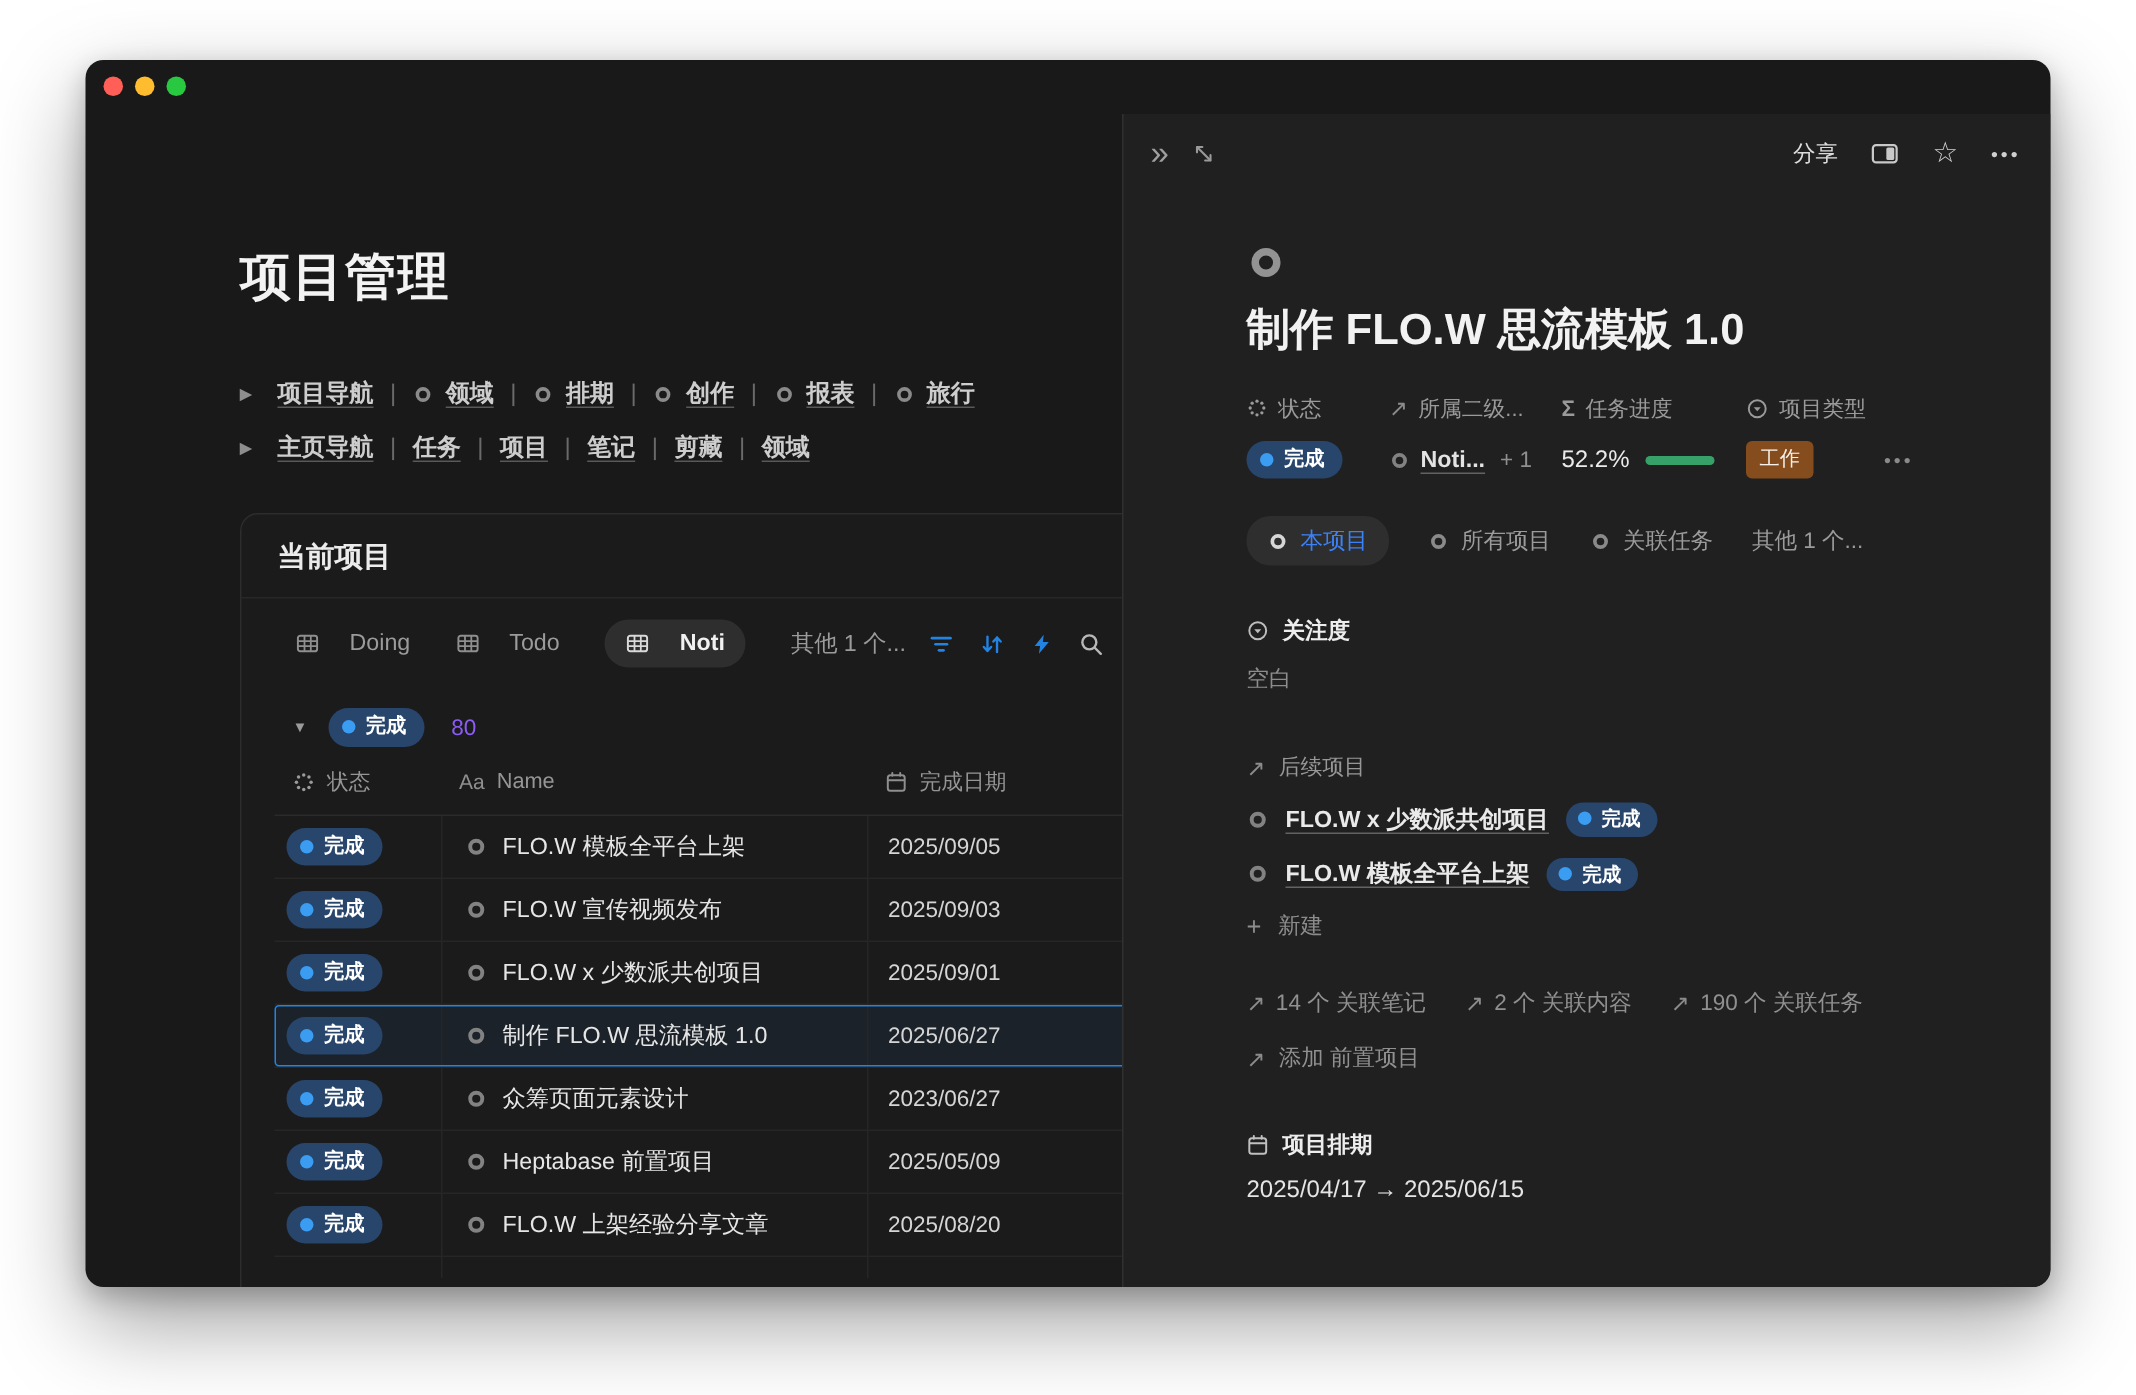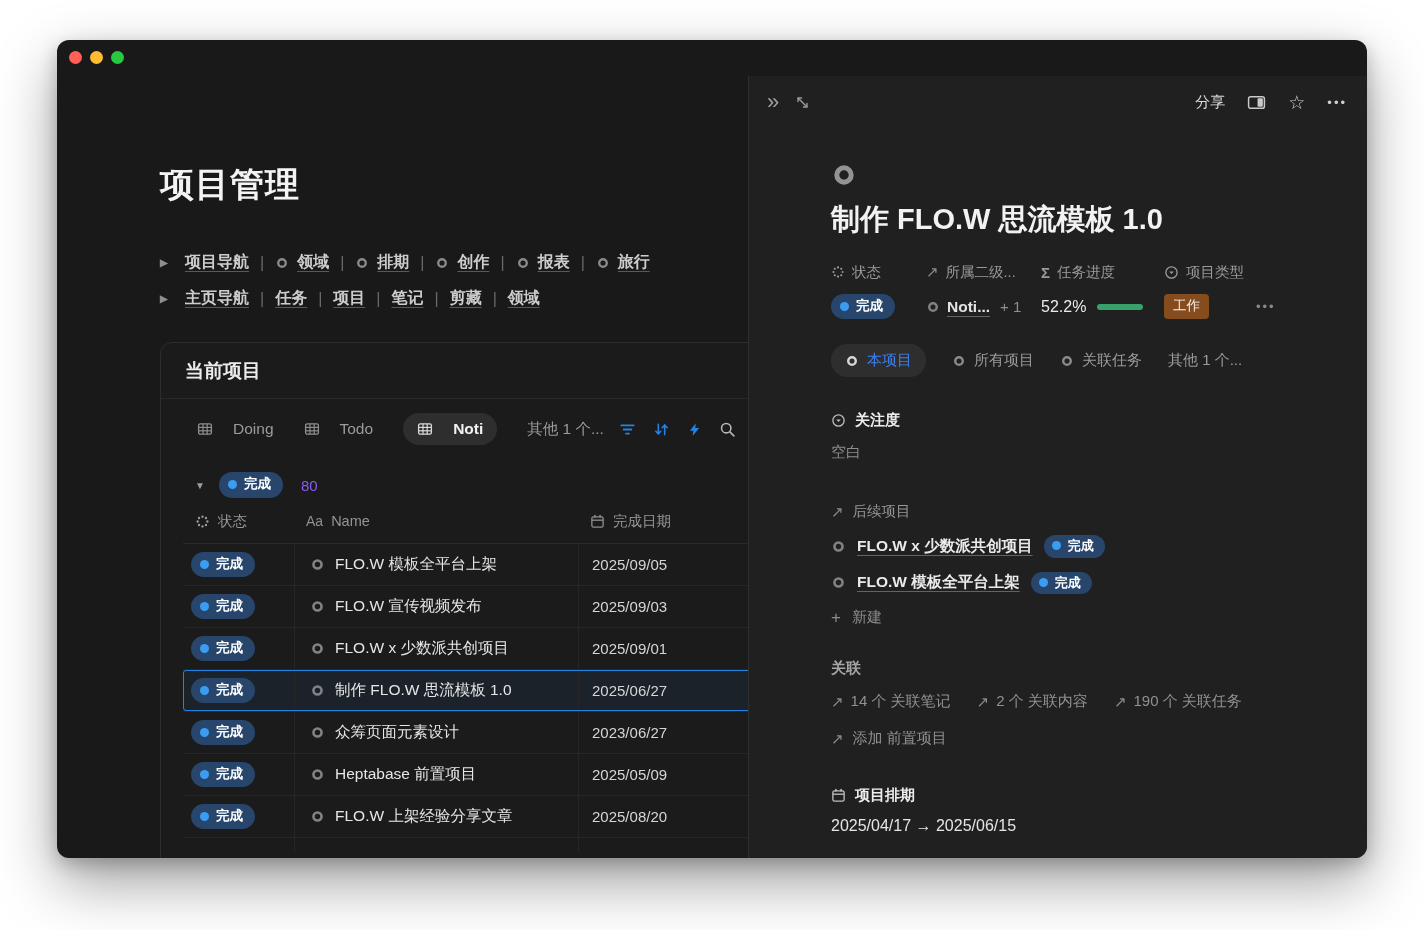--- a/index.html
+++ b/index.html
@@ -586,21 +586,20 @@
               </span>
           </div>
 
           <div class="fnew">
             <span class="plus">+</span>
             <span>新建</span>
           </div>
         </div>
 
         <div class="m-relations">
-          <div class="rel-label">关联</div>
           <div class="rel-links">
             <span class="rlink">
               <span class="arrow-ne">↗</span>
               <span>14 个 关联笔记</span>
             </span>
             <span class="rlink">
               <span class="arrow-ne">↗</span>
               <span>2 个 关联内容</span>
             </span>
             <span class="rlink">

